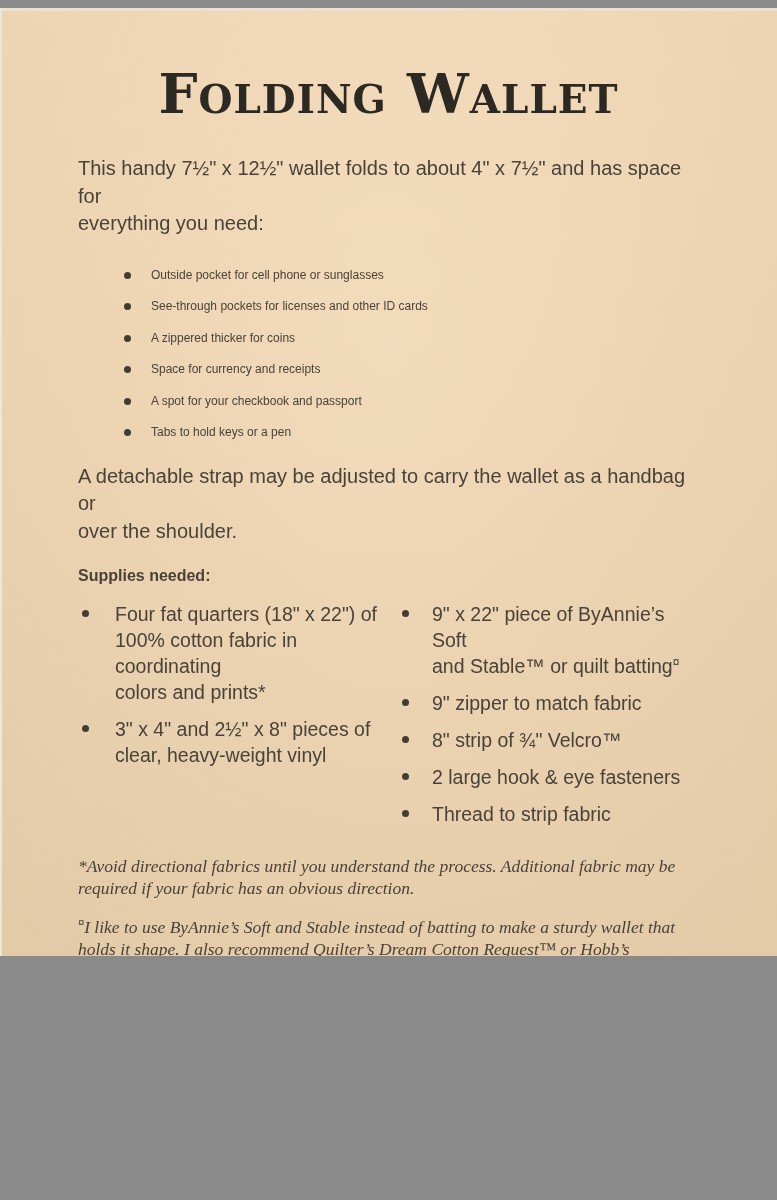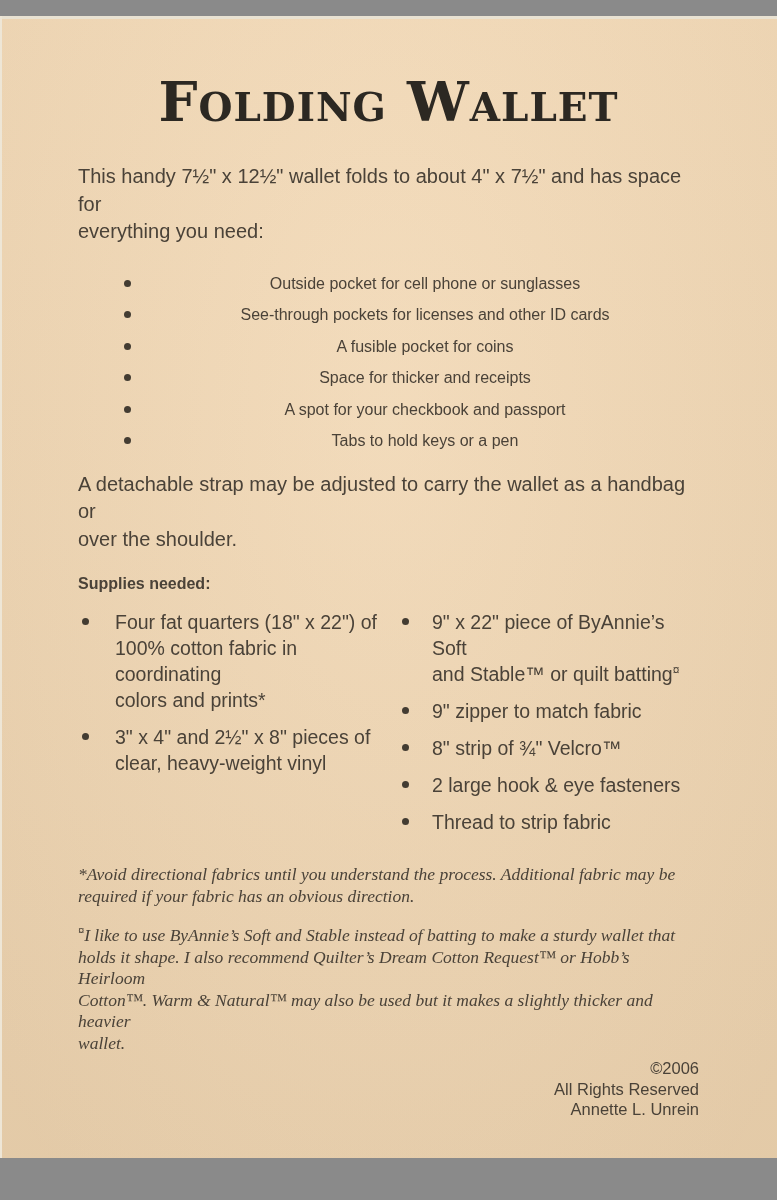--- a/index.html
+++ b/index.html
@@ -1,19 +1,19 @@
 <!DOCTYPE html>
 <html><head>
 <meta charset="utf-8">
 <style>
   html,body{margin:0;padding:0;background:#8a8a8a;}
   .page{
     position:relative;
-    width:777px;height:1142px;
-    margin:16px auto;
+    width:777px;height:948px;
+    margin:8px auto;
     background-color:#f3d8b3;
     background-image:
       radial-gradient(ellipse at 50% 35%, rgba(255,255,255,0.10), rgba(0,0,0,0.035) 95%),
       linear-gradient(180deg, rgba(255,255,255,0.05), rgba(0,0,0,0.03));
     color:#4a4238;
     font-family:"Liberation Sans", sans-serif;
     overflow:hidden;
     box-sizing:border-box;
   }
   .scan-edge-top{position:absolute;top:0;left:0;right:0;height:3px;background:#e9e2d2;}
@@ -36,23 +36,22 @@
     margin:0 0 22px 0;
     font-size:20px;
     line-height:27.5px;
     white-space:pre-line;
   }
 
   ul.features{list-style:none;margin:0 0 14px 0;padding:0 0 0 44px;}
   li.feature{
     position:relative;
     padding-left:29px;
-    font-size:16px;
+    font-size:12px;
     line-height:31.5px;
-    text-align:center;
   }
   li.feature::before{
     content:"";
     position:absolute;left:2px;top:12px;
     width:7px;height:7px;border-radius:50%;
     background:#433c32;
   }
 
   .supplies-heading{
     margin:0 0 16px 0;
@@ -108,22 +107,22 @@
   <div class="content">
 
     <h1 class="title">Folding Wallet</h1>
 
     <p class="intro">This handy 7½" x 12½" wallet folds to about 4" x 7½" and has space for
 everything you need:</p>
 
     <ul class="features">
       <li class="feature">Outside pocket for cell phone or sunglasses</li>
       <li class="feature">See-through pockets for licenses and other ID cards</li>
-      <li class="feature">A fusible pocket for coins</li>
-      <li class="feature">Space for thicker and receipts</li>
+      <li class="feature">A zippered thicker for coins</li>
+      <li class="feature">Space for currency and receipts</li>
       <li class="feature">A spot for your checkbook and passport</li>
       <li class="feature">Tabs to hold keys or a pen</li>
     </ul>
 
     <p class="strap">A detachable strap may be adjusted to carry the wallet as a handbag or
 over the shoulder.</p>
 
     <h2 class="supplies-heading">Supplies needed:</h2>
 
     <div class="columns">

